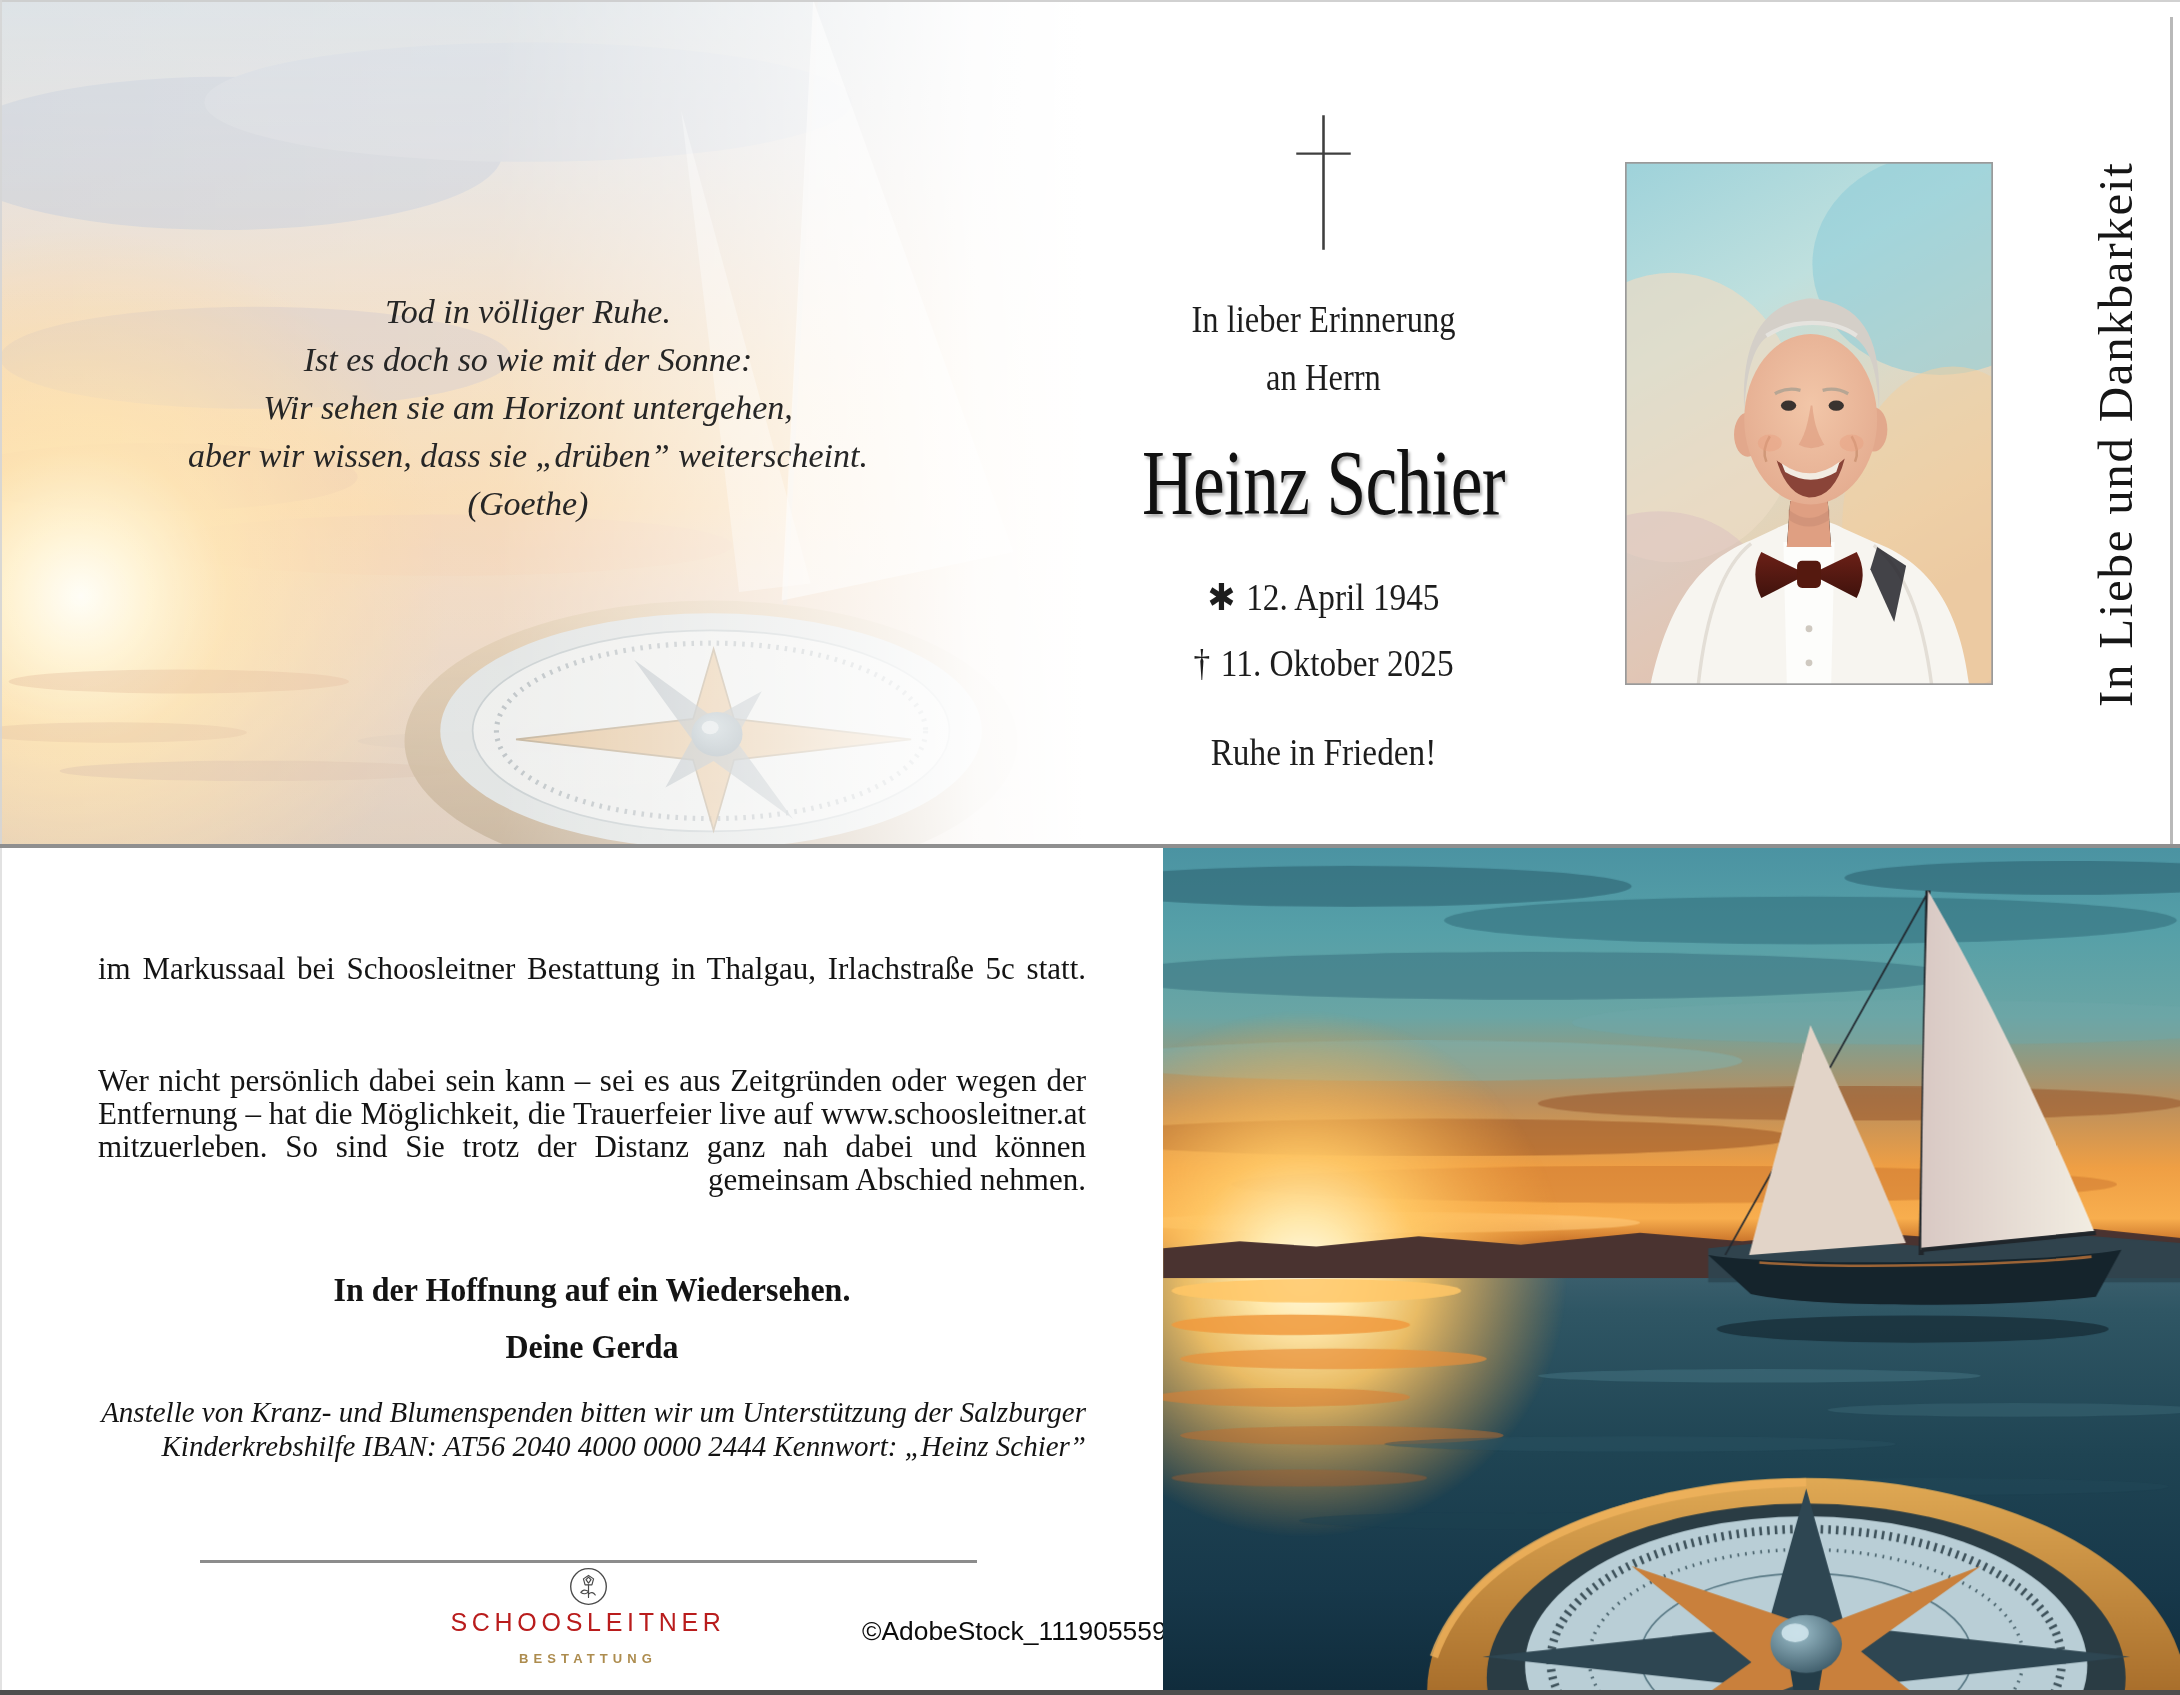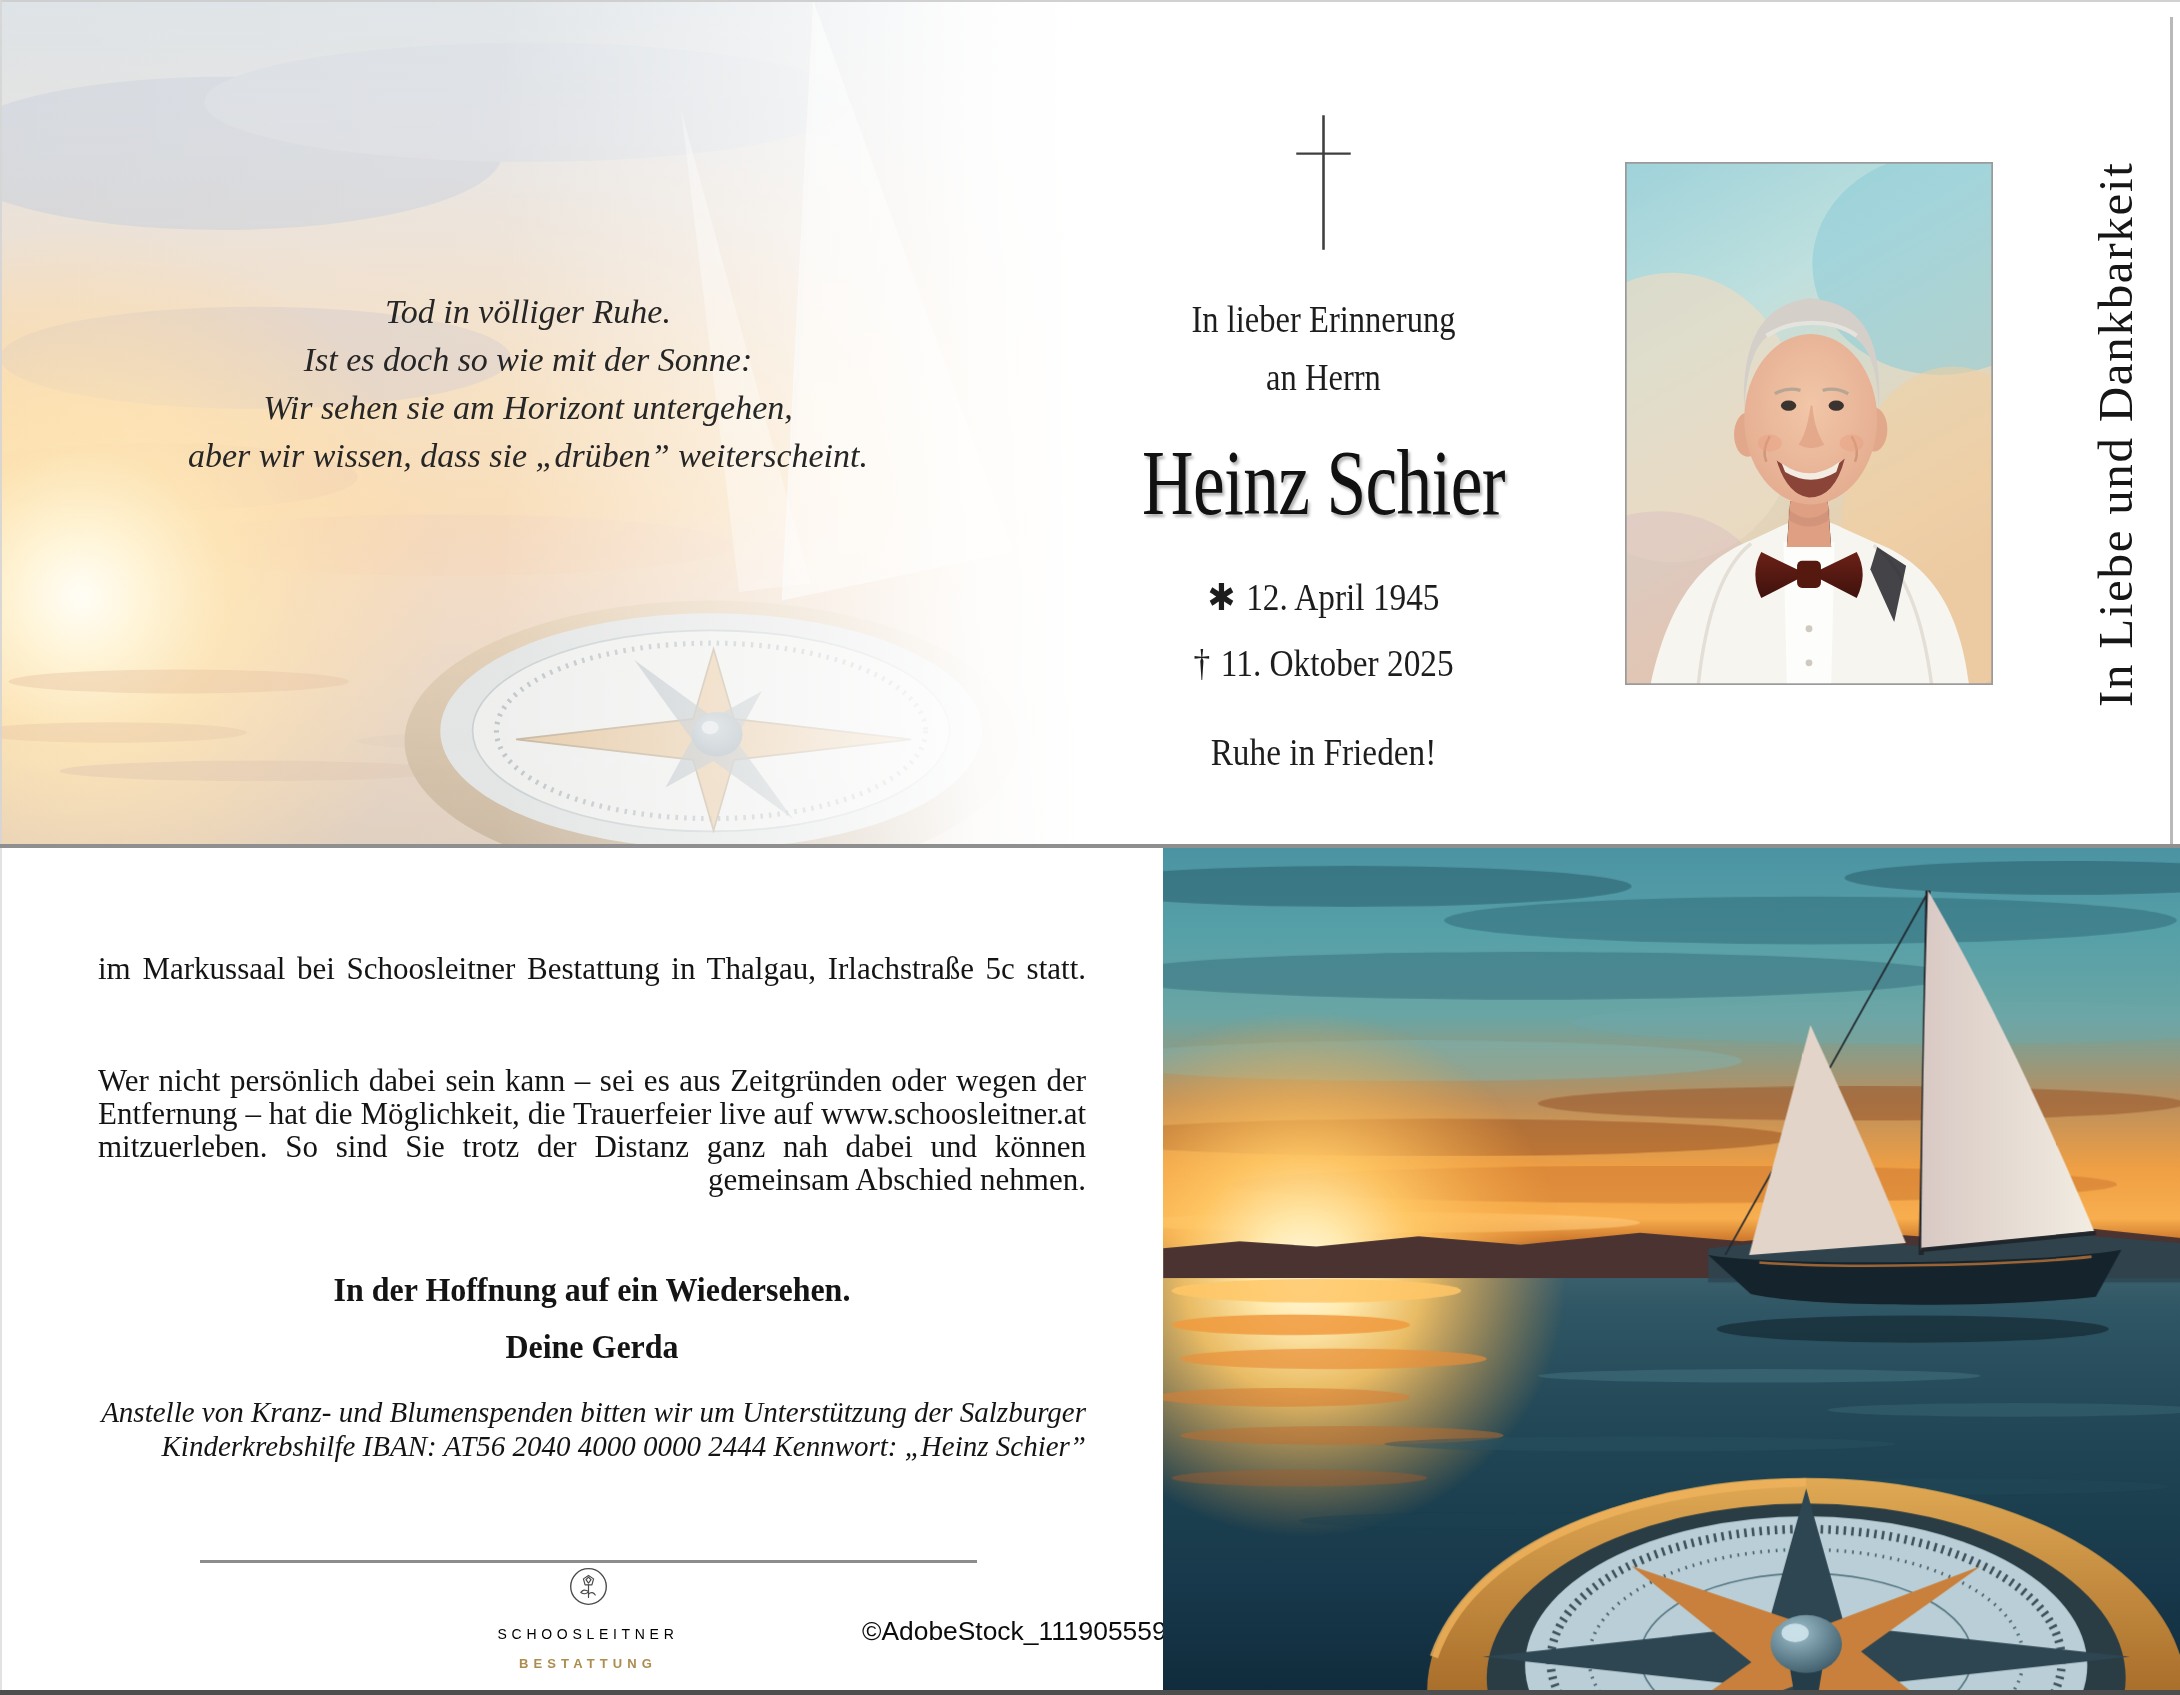--- a/index.html
+++ b/index.html
@@ -62,22 +62,22 @@
   .p1 { top:952px; } .p2 { top:1064px; }
   .hope { top:1273px; text-align:center; font-weight:bold; font-size:34px; transform:scaleX(.94); }
   .signature { top:1330px; text-align:center; font-weight:bold; font-size:34px; transform:scaleX(.94); }
   .donation { top:1395px; text-align:right; font-style:italic; font-size:29px; line-height:34px; }
   .candle { top:1497px; text-align:center; font-family:"Liberation Sans","DejaVu Sans",sans-serif;
             font-size:23px; letter-spacing:0.4px; color:#2e2e2e; }
   .rule { left:200px; top:1560px; width:777px; height:2.6px; background:#8c8c8c; }
 
   .logo-block { left:94px; top:1567px; width:988px; text-align:center; }
   .logo-rose { display:block; margin:0 auto; }
-  .logo-word { margin-top:20px; font-family:"Liberation Sans","DejaVu Sans",sans-serif;
-               font-size:14px; letter-spacing:4.7px; color:#000000; }
+  .logo-word { margin-top:2px; font-family:"Liberation Sans","DejaVu Sans",sans-serif;
+               font-size:25px; letter-spacing:4.7px; color:#b91c1c; }
   .logo-sub  { margin-top:14px; font-family:"Liberation Sans","DejaVu Sans",sans-serif;
                font-size:13px; font-weight:bold; letter-spacing:5.1px; color:#ad8c4e; }
 
   .watermark { left:862px; top:1616px; font-family:"Liberation Sans","DejaVu Sans",sans-serif;
                font-size:26.4px; color:#0c0c0c; white-space:nowrap; }
 
   .scene-bottom { left:1163px; top:848px; width:1018px; height:842px; }
   .scene-bottom svg { width:100%; height:100%; }
 
   .bottom-bar { left:0; top:1690px; width:2181px; height:6px; background:#4e4e4e; }
@@ -151,20 +151,21 @@
     </svg>
   </div>
   <div class="abs scene-top-veil"></div>
   <div class="abs scene-top-fade"></div>
 
   <div class="abs quote">
     <div>Tod in völliger Ruhe.</div>
     <div>Ist es doch so wie mit der Sonne:</div>
     <div>Wir sehen sie am Horizont untergehen,</div>
     <div>aber wir wissen, dass sie „drüben” weiterscheint.</div>
+    <div>(Goethe)</div>
   </div>
 
   <div class="abs memorial-col">
     <div class="cross-wrap">
       <svg viewBox="0 0 104 175" width="89" height="149">
         <line x1="52" y1="5" x2="52" y2="163" stroke="#3f3f3f" stroke-width="3"></line>
         <line x1="20" y1="50" x2="84" y2="50" stroke="#3f3f3f" stroke-width="2.6"></line>
       </svg>
     </div>
     <div class="mem-line intro1">In lieber Erinnerung</div>

